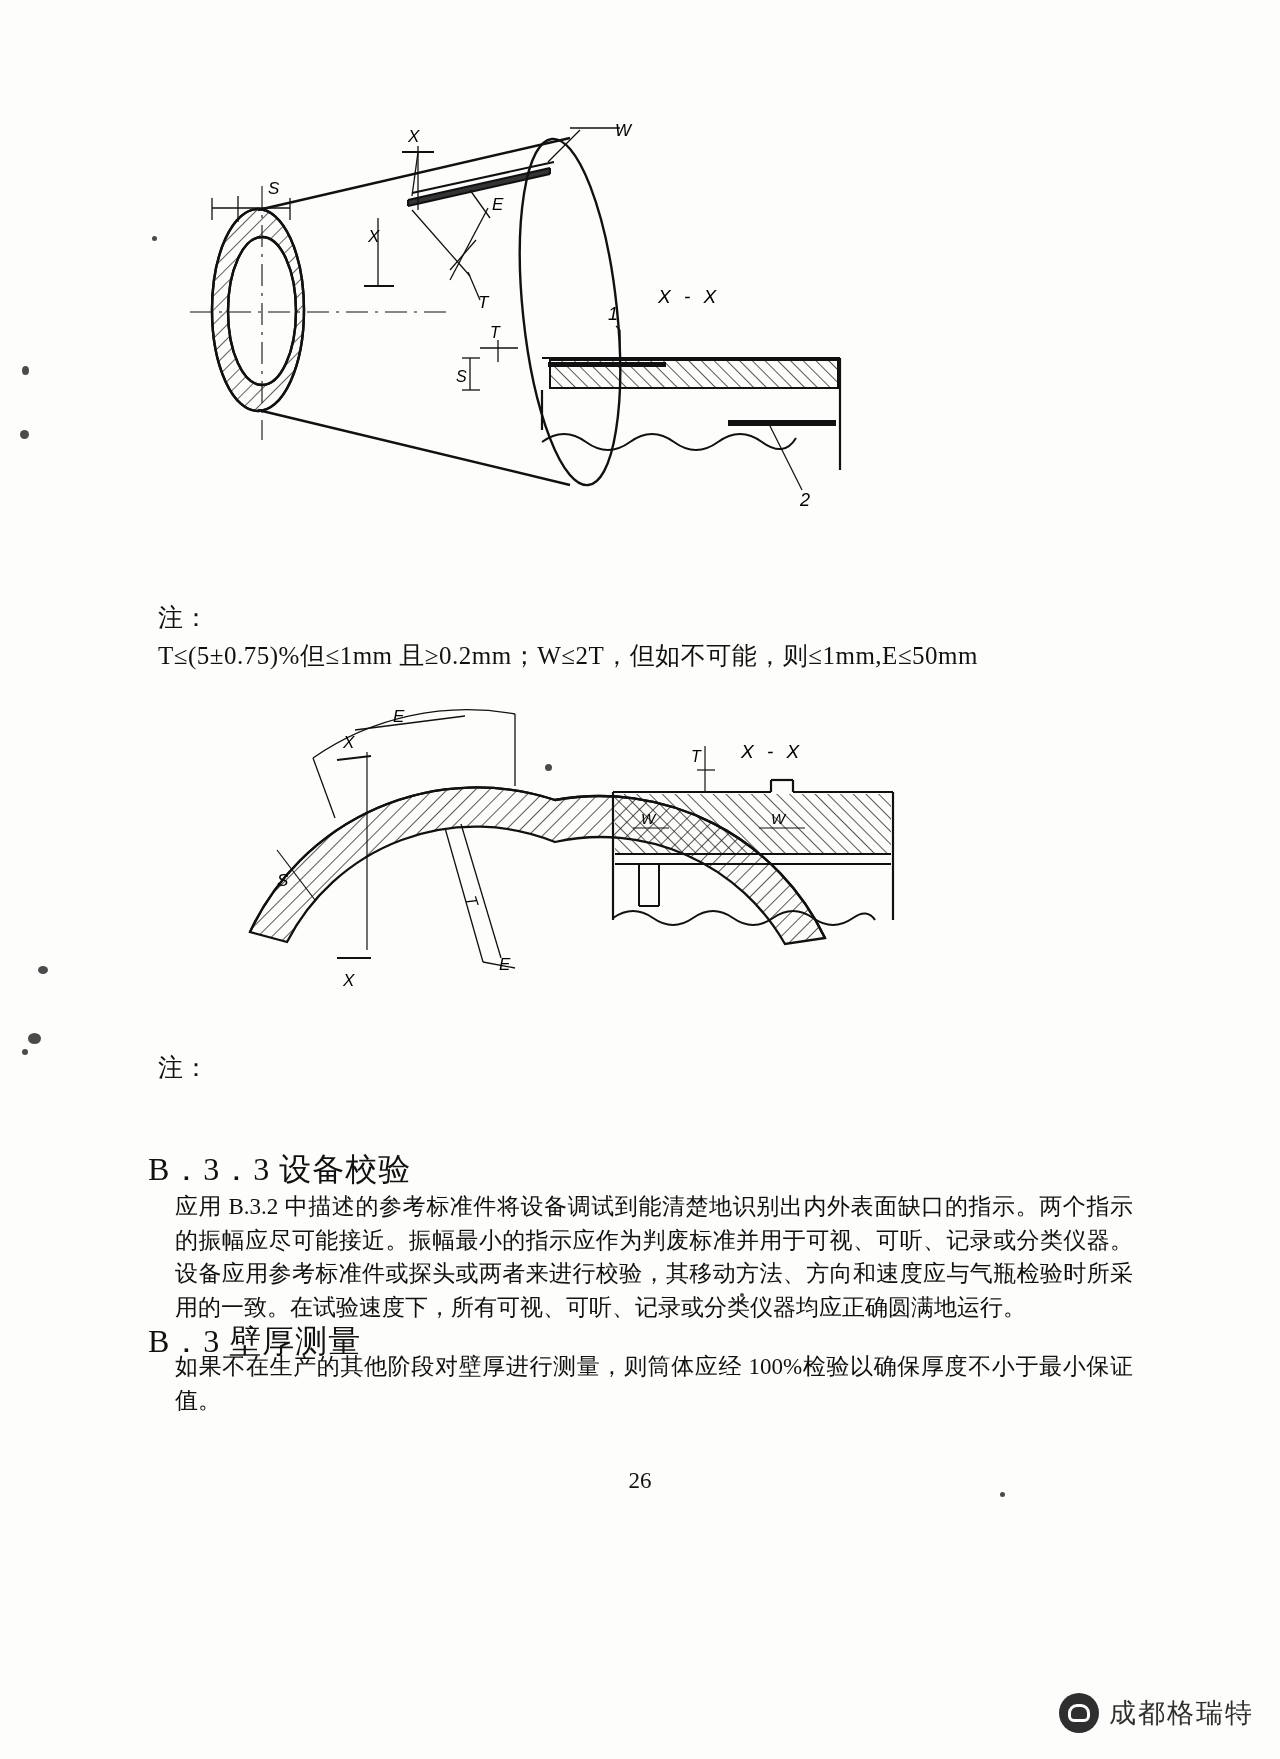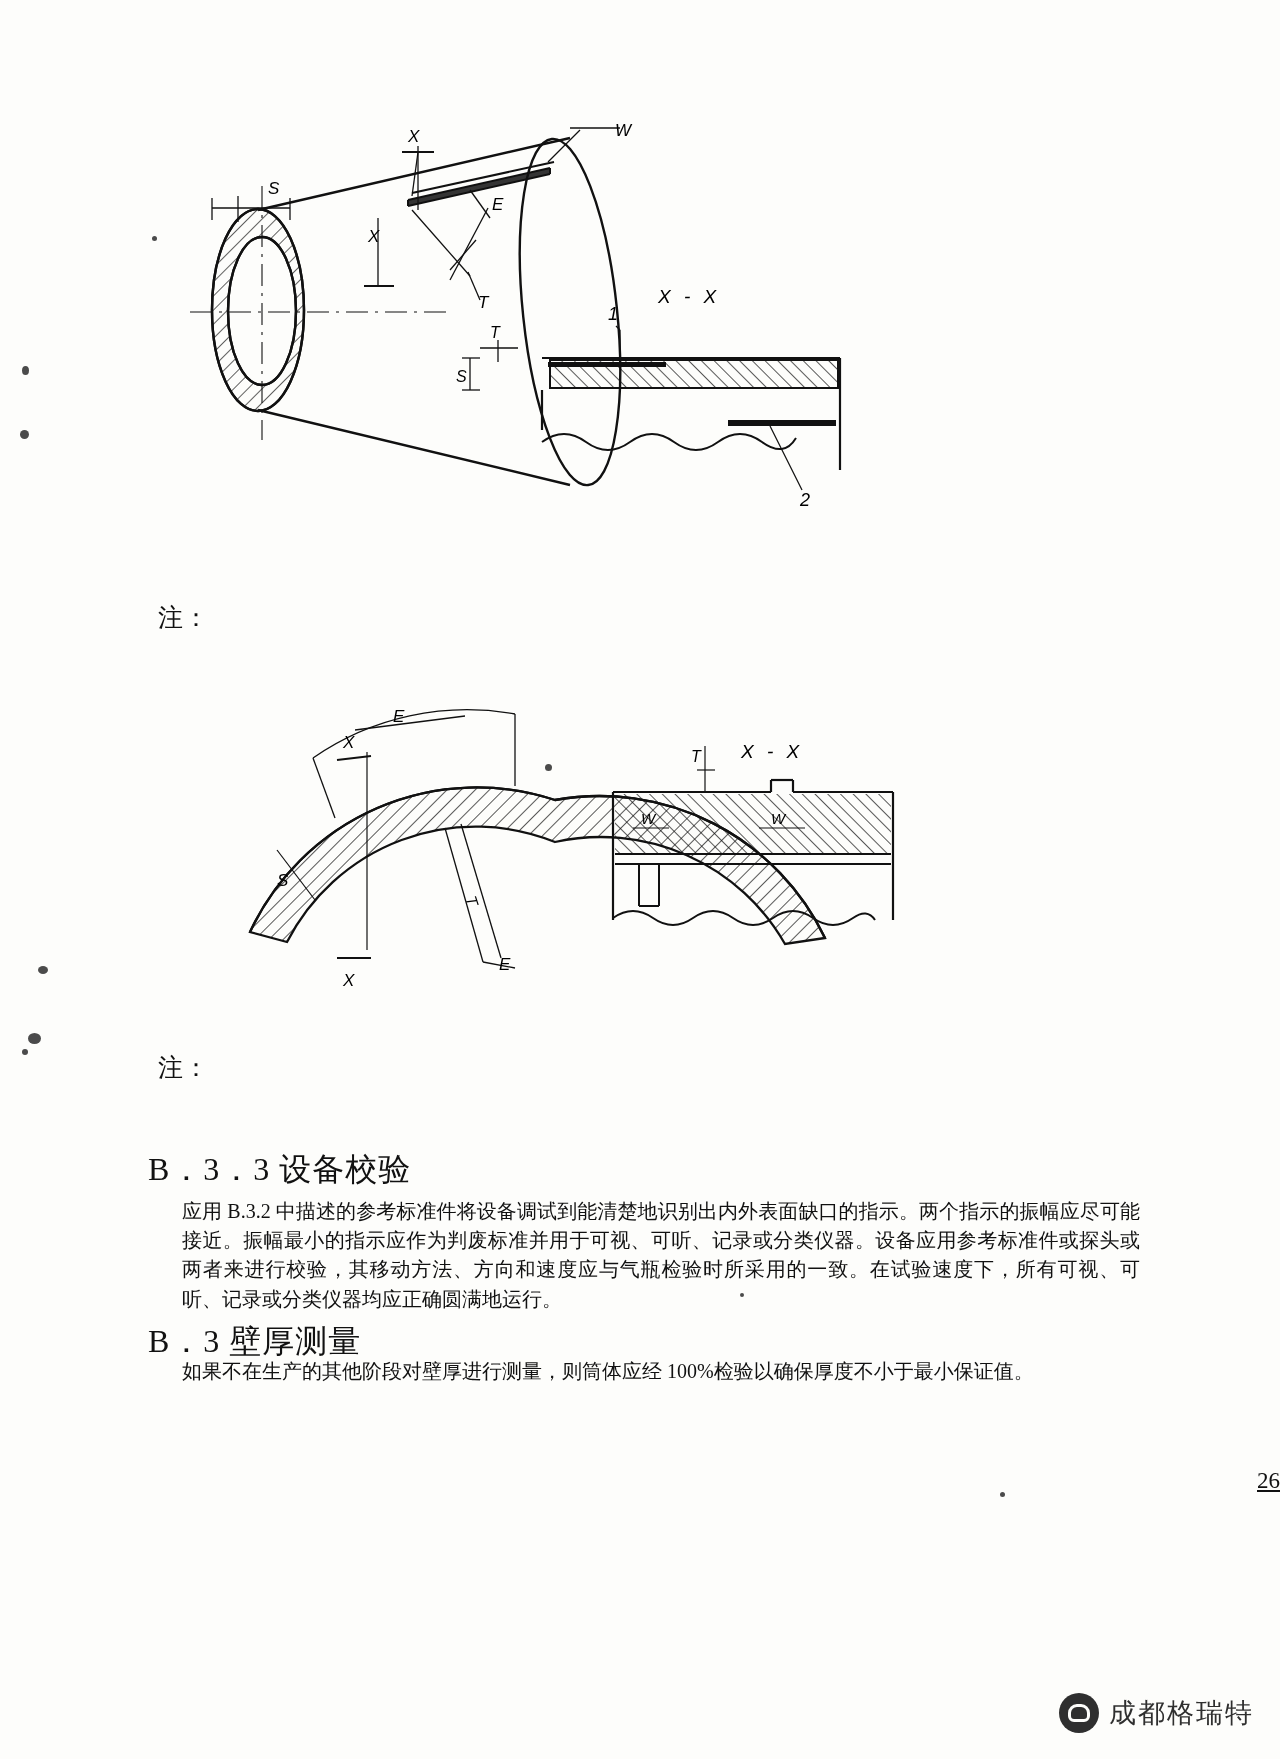--- a/index.html
+++ b/index.html
@@ -57,32 +57,31 @@
     left: 148px;
     font-size: 32px;
     font-weight: normal;
     letter-spacing: 1px;
     margin: 0;
   }
   .body-p {
     position: absolute;
     left: 170px;
     width: 958px;
-    font-size: 20px;
+    font-size: 23px;
     line-height: 1.46;
-    margin: 12px;
+    margin: 5px;
     text-align: justify;
   }
   .page-num {
     position: absolute;
     left: 0;
     width: 1280px;
-    text-align: right;
+    text-align: center;
     font-size: 23px;
-    text-decoration: underline;
   }
   .wm {
     position: absolute;
     right: 26px;
     bottom: 26px;
     display: flex;
     align-items: center;
     gap: 10px;
     color: #2f2f2f;
   }
@@ -237,20 +236,21 @@
       </g>
       <text x="458" y="230" font-size="18" font-style="normal">1</text>
       <text x="650" y="416" font-size="18" font-style="normal">2</text>
       <text x="340" y="248" font-size="16">T</text>
       <text x="306" y="292" font-size="16">S</text>
     </svg>
   </div>
 
   <div class="note-block" style="top:600px;">
     <p class="note-label">注：</p>
+    <p class="note-line">T≤(5±0.75)%但≤1mm 且≥0.2mm；W≤2T，但如不可能，则≤1mm,E≤50mm</p>
   </div>
 
   <div class="fig" style="left:215px;top:700px;width:720px;height:330px;">
     <svg width="720" height="330" viewBox="0 0 720 330" aria-label="circumferential notch drawing">
       <defs>
         <pattern id="hatchC" width="10" height="10" patternTransform="rotate(45)" patternUnits="userSpaceOnUse">
           <line x1="0" y1="0" x2="0" y2="10" stroke="#111" stroke-width="1.4"></line>
         </pattern>
         <pattern id="hatchD" width="9" height="9" patternTransform="rotate(-45)" patternUnits="userSpaceOnUse">
           <line x1="0" y1="0" x2="0" y2="9" stroke="#111" stroke-width="1.4"></line>

